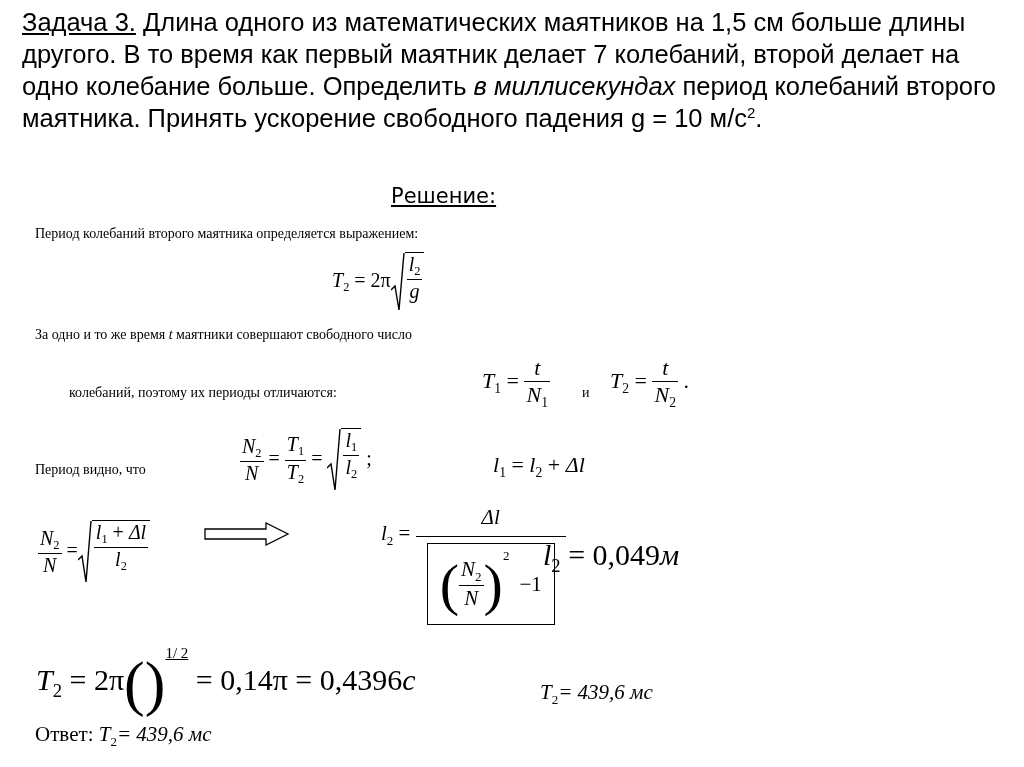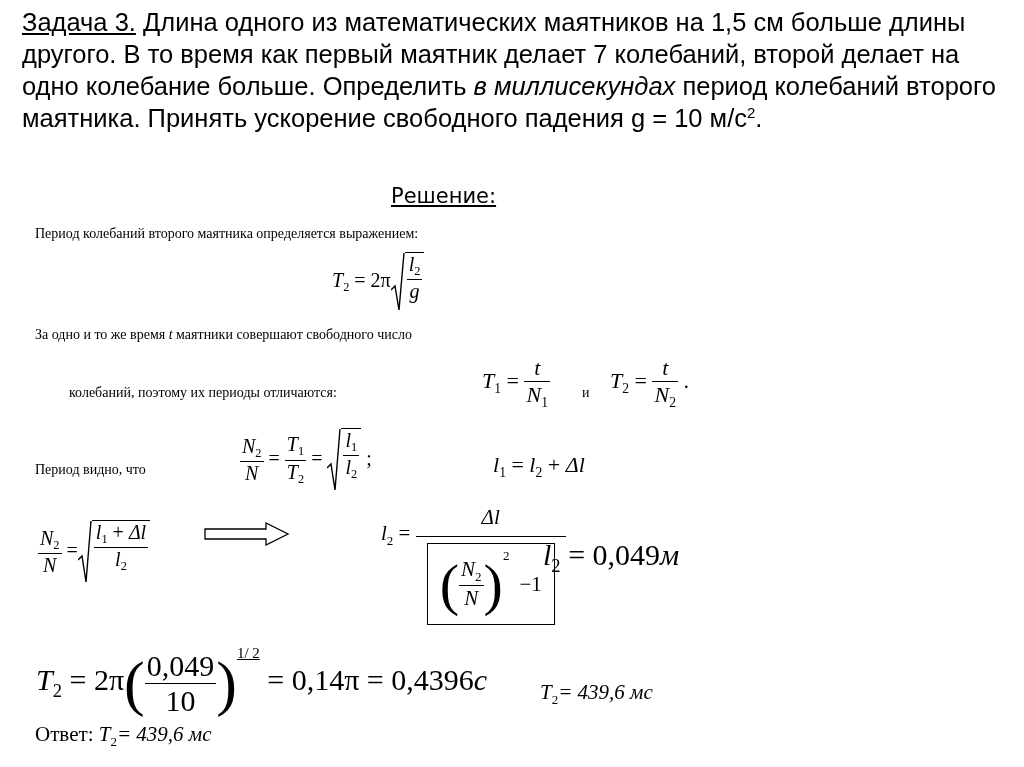--- a/index.html
+++ b/index.html
@@ -152,25 +152,21 @@
 </div>
 
 <div class="abs m" style="left:543px;top:538px;font-size:30px;">
   <span>l</span><span class="sub">2</span>
   <span class="r">= 0,049</span><span>м</span>
 </div>
 
 <div class="abs m" style="left:36px;top:645px;font-size:30px;">
   <span>T</span><span class="sub">2</span>
   <span class="r">=</span>
-  <span class="r">2π</span><span class="paren" style="font-size:62px;vertical-align:middle;">(</span><span class="frac r">
-      <span class="num">0,049</span>
-      <span class="bar"></span>
-      <span class="den">10</span>
-    </span><span class="paren" style="font-size:62px;vertical-align:middle;">)</span><span class="r" style="font-size:15px;vertical-align:32px;text-decoration:underline;">1/ 2</span>
+  <span class="r">2π</span><span class="paren" style="font-size:62px;vertical-align:middle;">(</span><span class="paren" style="font-size:62px;vertical-align:middle;">)</span><span class="r" style="font-size:15px;vertical-align:32px;text-decoration:underline;">1/ 2</span>
   <span class="r">= 0,14π = 0,4396</span><span>с</span>
 </div>
 
 <div class="abs m" style="left:540px;top:680px;font-size:21px;">
   <span>T</span><span class="sub">2</span><span>= 439,6 мс</span>
 </div>
 
 <div class="abs" style="left:35px;top:722px;font-size:21px;">
   <span class="r">Ответ:</span>
   <span class="m"><span>T</span><span class="sub">2</span><span>= 439,6 мс</span></span>

